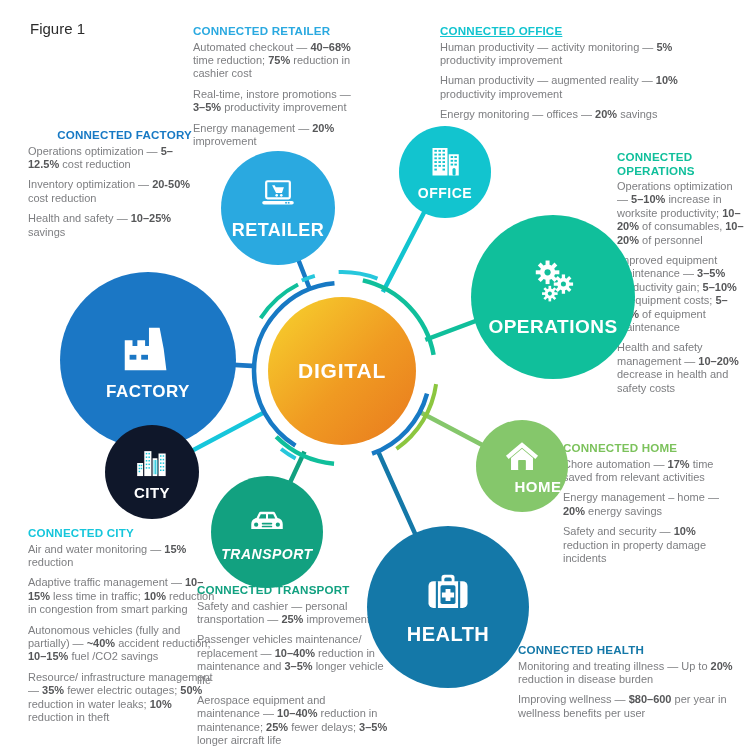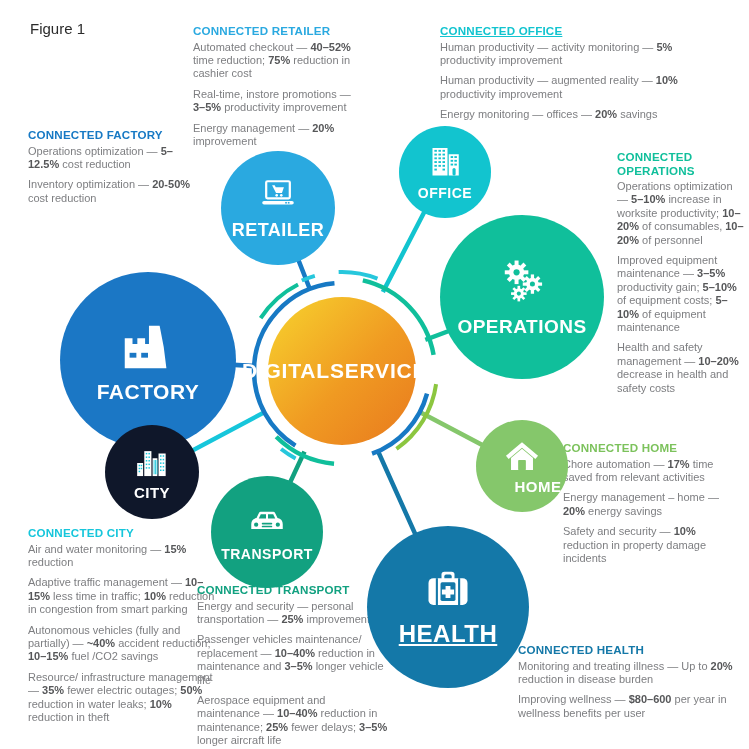--- a/index.html
+++ b/index.html
@@ -45,21 +45,20 @@
       <circle cx="342" cy="371" r="97" pathLength="360" stroke-width="4" stroke-dasharray="30 330" stroke-dashoffset="-213" style="stroke: rgb(16, 191, 155);"></circle>
       <circle cx="342" cy="371" r="99" pathLength="360" stroke-width="4" stroke-dasharray="23 337" stroke-dashoffset="-268" style="stroke: rgb(39, 199, 220);"></circle>
       <circle cx="342" cy="371" r="99" pathLength="360" stroke-width="4" stroke-dasharray="8 352" stroke-dashoffset="-246" style="stroke: rgb(39, 199, 220);"></circle>
       <circle cx="342" cy="371" r="99" pathLength="360" stroke-width="4" stroke-dasharray="10 350" stroke-dashoffset="-118" style="stroke: rgb(39, 199, 220);"></circle>
       <circle cx="342" cy="371" r="95" pathLength="360" stroke-width="4" stroke-dasharray="47 313" stroke-dashoffset="-8" style="stroke: rgb(140, 198, 63);"></circle>
     </g>
   </svg>
 
   <div class="hub">
     <div class="hline">DIGITAL</div>
-    <div class="hline">SERVICES</div>
   </div>
 
   <div class="node" style="left: 221px; top: 151px; width: 114px; height: 114px; background-color: rgb(42, 169, 224); --c: #2AA9E0;">
     <svg viewBox="0 0 64 64" width="50" height="42">
       <rect x="14" y="8" width="36" height="26" rx="2" fill="none" stroke="#fff" stroke-width="3.4"></rect>
       <path d="M23 14 h4 l1.5 3 H41 l-3 9 h-9 Z" fill="#fff"></path>
       <circle cx="30" cy="29.5" r="2" fill="#fff"></circle>
         <circle cx="37" cy="29.5" r="2" fill="#fff"></circle>
       <rect x="8" y="38" width="48" height="5.5" rx="2.7" fill="#fff"></rect>
       <rect x="43" y="39.5" width="2.5" height="2.5" fill="var(--c)"></rect>
@@ -95,21 +94,21 @@
         <rect x="41" y="27" width="4" height="3"></rect>
           <rect x="47" y="27" width="4" height="3"></rect>
         <rect x="41" y="33" width="4" height="3"></rect>
           <rect x="47" y="33" width="4" height="3"></rect>
         <rect x="44" y="40" width="5" height="12" rx="2.5"></rect>
       </g>
     </svg>
     <div class="nlabel" style="font-size:14px;">OFFICE</div>
   </div>
 
-  <div class="node" style="left: 440px; top: 215px; width: 164px; height: 164px; background-color: rgb(16, 191, 155); --c: #10BF9B;">
+  <div class="node" style="left: 471px; top: 215px; width: 164px; height: 164px; background-color: rgb(16, 191, 155); --c: #10BF9B;">
     <svg viewBox="0 0 64 64" width="66" height="58">
       <defs>
         <g id="gear">
           <g fill="#fff">
             <circle r="8.5"></circle>
             <rect x="-2.2" y="-13" width="4.4" height="6"></rect>
             <rect x="-2.2" y="-13" width="4.4" height="6" transform="rotate(45)"></rect>
             <rect x="-2.2" y="-13" width="4.4" height="6" transform="rotate(90)"></rect>
             <rect x="-2.2" y="-13" width="4.4" height="6" transform="rotate(135)"></rect>
             <rect x="-2.2" y="-13" width="4.4" height="6" transform="rotate(180)"></rect>
@@ -126,21 +125,21 @@
     </svg>
     <div class="nlabel" style="font-size:19px;">OPERATIONS</div>
   </div>
 
   <div class="node" style="left: 60px; top: 272px; width: 176px; height: 176px; background-color: rgb(27, 119, 197); --c: #1B77C5;">
     <svg viewBox="0 0 64 64" width="70" height="62">
       <path fill="#fff" d="M8 54 V23 h8 v6 h5 v-6 h8 v6 h4 V10 h11 q5 22 7 44 Z"></path>
       <rect x="13" y="38" width="7" height="5" fill="var(--c)"></rect>
       <rect x="25" y="38" width="7" height="5" fill="var(--c)"></rect>
     </svg>
-    <div class="nlabel" style="font-size:21px;">FACTORY</div>
+    <div class="nlabel" style="font-size:17px;">FACTORY</div>
   </div>
 
   <div class="node" style="left: 105px; top: 425px; width: 94px; height: 94px; background-color: #0f172a; --c: #16C6DB;">
     <svg viewBox="0 0 64 64" width="44" height="38">
       <rect x="7" y="32" width="10" height="22" fill="#fff"></rect>
       <rect x="19" y="12" width="12" height="42" fill="#fff"></rect>
       <rect x="33" y="24" width="8" height="30" fill="#fff"></rect>
       <rect x="43" y="16" width="12" height="38" fill="#fff"></rect>
       <g fill="var(--c)">
         <rect x="9.5" y="35" width="2.5" height="2.5"></rect>
@@ -169,21 +168,21 @@
           <rect x="50" y="31" width="2.5" height="2.5"></rect>
         <rect x="45.5" y="37" width="2.5" height="2.5"></rect>
           <rect x="50" y="37" width="2.5" height="2.5"></rect>
         <rect x="45.5" y="43" width="2.5" height="2.5"></rect>
           <rect x="50" y="43" width="2.5" height="2.5"></rect>
       </g>
     </svg>
     <div class="nlabel" style="font-size:15px;">CITY</div>
   </div>
 
-  <div class="node" style="left: 211px; top: 476px; width: 112px; height: 112px; background-color: rgb(18, 161, 128); --c: #12A180;">
+  <div class="node" style="left: 211px; top: 476px; width: 112px; height: 112px; background-color: rgb(18, 161, 128); font-style: italic; --c: #12A180;">
     <svg viewBox="0 0 64 64" width="50" height="42">
       <path d="M8 41 v-7 q0 -8 8 -9.5 l3.5 -7.5 q1 -2 3 -2 h19 q2 0 3 2 l3.5 7.5 q8 1.5 8 9.5 v7 Z" fill="#fff"></path>
       <path d="M22.5 18.5 h8 v6.5 h-11 Z" fill="var(--c)"></path>
       <path d="M33.5 18.5 h8 l3 6.5 h-11 Z" fill="var(--c)"></path>
       <circle cx="15.5" cy="34.5" r="3.2" fill="var(--c)"></circle>
       <circle cx="48.5" cy="34.5" r="3.2" fill="var(--c)"></circle>
       <rect x="24" y="31.5" width="16" height="2.6" rx="1.3" fill="var(--c)"></rect>
       <rect x="24" y="36" width="16" height="2.6" rx="1.3" fill="var(--c)"></rect>
     </svg>
     <div class="nlabel" style="font-size:14px;">TRANSPORT</div>
@@ -201,46 +200,47 @@
   <div class="node" style="left: 367px; top: 526px; width: 162px; height: 162px; background-color: rgb(20, 120, 168); --c: #1478A8;">
     <svg viewBox="0 0 64 64" width="60" height="52">
       <rect x="24" y="7" width="16" height="11" rx="3.5" fill="#fff"></rect>
       <rect x="27.5" y="10.5" width="9" height="7.5" rx="2" fill="var(--c)"></rect>
       <rect x="8" y="15" width="48" height="33" rx="6" fill="#fff"></rect>
       <rect x="17" y="15" width="2.6" height="33" fill="var(--c)"></rect>
       <rect x="44.4" y="15" width="2.6" height="33" fill="var(--c)"></rect>
       <rect x="22.8" y="20" width="18.4" height="23" rx="2" fill="var(--c)"></rect>
       <path d="M29 24.5 h6 v4.5 h4.5 v6 H35 v4.5 h-6 V35 h-4.5 v-6 H29 Z" fill="#fff"></path>
     </svg>
-    <div class="nlabel" style="font-size:24px;text-decoration:underline;">HEALTH</div>
+    <div class="nlabel" style="font-size:20px;">HEALTH</div>
   </div>
 
   <div class="section" style="left:193px;top:24px;width:170px;">
     <h4 style="color: rgb(42, 169, 224);">CONNECTED RETAILER</h4>
     <div>
-        <p><span>Automated checkout — </span><span class="b">40–52%</span><span> time reduction; </span><span class="b">75%</span><span> reduction in cashier cost</span></p>
+        <p><span>Automated checkout — </span><span class="b">40–68%</span><span> time reduction; </span><span class="b">75%</span><span> reduction in cashier cost</span></p>
         <p><span>Real-time, instore promotions — </span><span class="b">3–5%</span><span> productivity improvement</span></p>
         <p><span>Energy management — </span><span class="b">20%</span><span> improvement</span></p>
       </div>
   </div>
 
   <div class="section" style="left:440px;top:24px;width:238px;">
     <h4 style="color: rgb(18, 196, 207); text-decoration: underline;">CONNECTED OFFICE</h4>
     <div>
         <p><span>Human productivity — activity monitoring — </span><span class="b">5%</span><span> productivity improvement</span></p>
         <p><span>Human productivity — augmented reality — </span><span class="b">10%</span><span> productivity improvement</span></p>
         <p><span>Energy monitoring — offices — </span><span class="b">20%</span><span> savings</span></p>
       </div>
   </div>
 
   <div class="section" style="left:28px;top:128px;width:164px;">
-    <h4 style="color: rgb(23, 121, 196);">CONNECTED FACTORY</h4>
+    <h4 style="color: rgb(23, 121, 196); text-align: right;">CONNECTED FACTORY</h4>
     <div>
         <p><span>Operations optimization — </span><span class="b">5–12.5%</span><span> cost reduction</span></p>
         <p><span>Inventory optimization — </span><span class="b">20-50%</span><span> cost reduction</span></p>
+        <p><span>Health and safety — </span><span class="b">10–25%</span><span> savings</span></p>
       </div>
   </div>
 
   <div class="section" style="left:617px;top:150px;width:128px;">
     <h4 style="color: rgb(16, 191, 155);">CONNECTED OPERATIONS</h4>
     <div>
         <p><span>Operations optimization — </span><span class="b">5–10%</span><span> increase in worksite productivity; </span><span class="b">10–20%</span><span> of consumables, </span><span class="b">10–20%</span><span> of personnel</span></p>
         <p><span>Improved equipment maintenance — </span><span class="b">3–5%</span><span> productivity gain; </span><span class="b">5–10%</span><span> of equipment costs; </span><span class="b">5–10%</span><span> of equipment maintenance</span></p>
         <p><span>Health and safety management — </span><span class="b">10–20%</span><span> decrease in health and safety costs</span></p>
       </div>
@@ -261,21 +261,21 @@
         <p><span>Air and water monitoring — </span><span class="b">15%</span><span> reduction</span></p>
         <p><span>Adaptive traffic management — </span><span class="b">10–15%</span><span> less time in traffic; </span><span class="b">10%</span><span> reduction in congestion from smart parking</span></p>
         <p><span>Autonomous vehicles (fully and partially) — </span><span class="b">~40%</span><span> accident reduction; </span><span class="b">10–15%</span><span> fuel /CO2 savings</span></p>
         <p><span>Resource/ infrastructure management — </span><span class="b">35%</span><span> fewer electric outages; </span><span class="b">50%</span><span> reduction in water leaks; </span><span class="b">10%</span><span> reduction in theft</span></p>
       </div>
   </div>
 
   <div class="section" style="left:197px;top:583px;width:192px;">
     <h4 style="color: rgb(18, 161, 128);">CONNECTED TRANSPORT</h4>
     <div>
-        <p><span>Energy and security — personal transportation — </span><span class="b">25%</span><span> improvement</span></p>
+        <p><span>Safety and cashier — personal transportation — </span><span class="b">25%</span><span> improvement</span></p>
         <p><span>Passenger vehicles maintenance/ replacement — </span><span class="b">10–40%</span><span> reduction in maintenance and </span><span class="b">3–5%</span><span> longer vehicle life</span></p>
         <p><span>Aerospace equipment and maintenance — </span><span class="b">10–40%</span><span> reduction in maintenance; </span><span class="b">25%</span><span> fewer delays; </span><span class="b">3–5%</span><span> longer aircraft life</span></p>
       </div>
   </div>
 
   <div class="section" style="left:518px;top:643px;width:228px;">
     <h4 style="color: rgb(20, 120, 168);">CONNECTED HEALTH</h4>
     <div>
         <p><span>Monitoring and treating illness — Up to </span><span class="b">20%</span><span> reduction in disease burden</span></p>
         <p><span>Improving wellness — </span><span class="b">$80–600</span><span> per year in wellness benefits per user</span></p>

